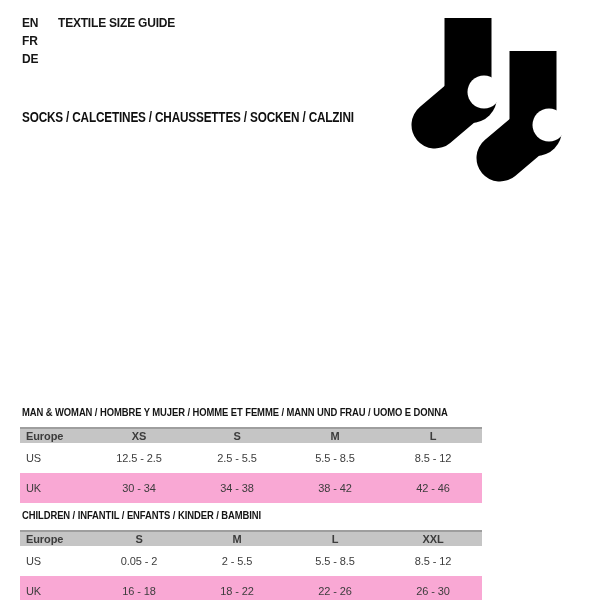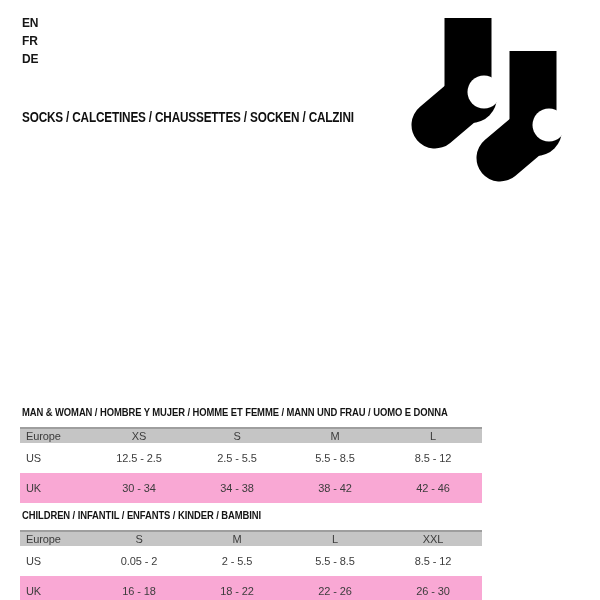--- a/index.html
+++ b/index.html
@@ -38,33 +38,34 @@
     font-weight:bold; font-size:11.5px; line-height:13px; color:#141414;
     margin:0 0 8px 2px; letter-spacing:-0.1px; white-space:nowrap;
     transform:scaleX(0.82); transform-origin:0 0;
   }
   table.size-table {
     width:462px; border-collapse:collapse; table-layout:fixed;
     border-top:2px solid #9e9e9e;
     font-size:11px; color:#3c3c3c; letter-spacing:-0.1px;
   }
   .size-table thead th {
-    background:#c5c5c5; font-weight:normal; height:14px; padding:0;
+    background:#c5c5c5; font-weight:bold; height:14px; padding:0;
     text-align:center;
   }
   .size-table tbody td { height:30px; padding:0; text-align:center; }
   .size-table tbody tr.alt { background:#f9a8d4; }
   .size-table .col-label { text-align:left; padding-left:6px; }
 </style>
 </head>
 <body>
 
 <div class="lang-block">
   <div class="lang-row">
     <span class="lang-code">EN</span>
+    <span class="lang-label">TEXTILE SIZE GUIDE</span>
   </div>
   <div class="lang-row">
     <span class="lang-code">FR</span>
   </div>
   <div class="lang-row">
     <span class="lang-code">DE</span>
   </div>
 </div>
 
 <div class="category-title">SOCKS / CALCETINES / CHAUSSETTES / SOCKEN / CALZINI</div>

